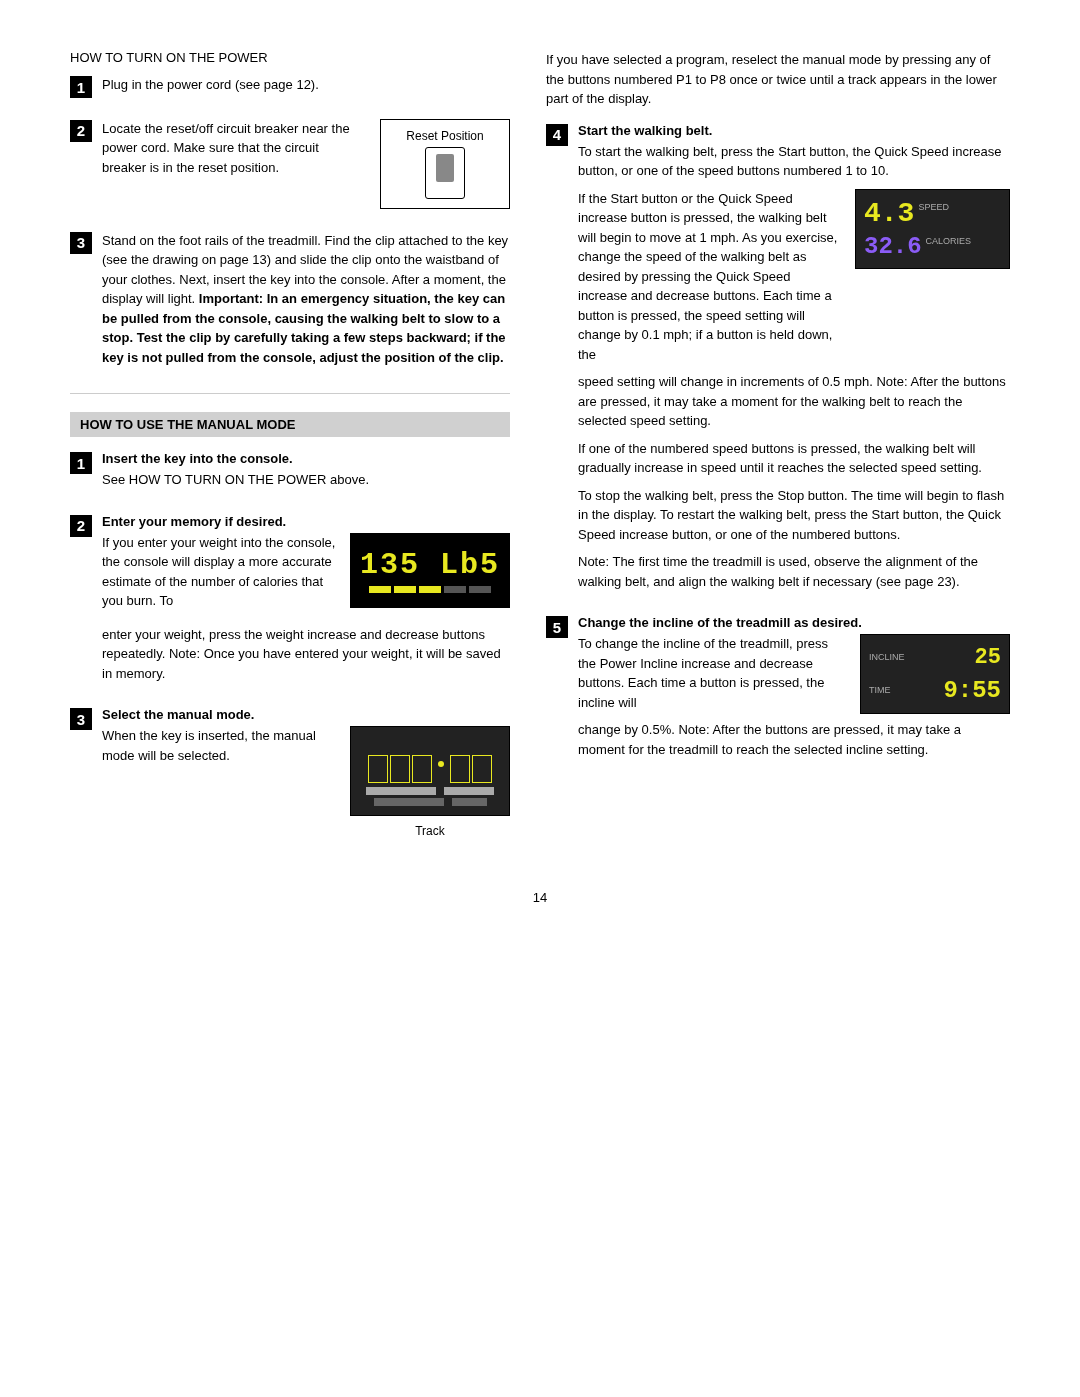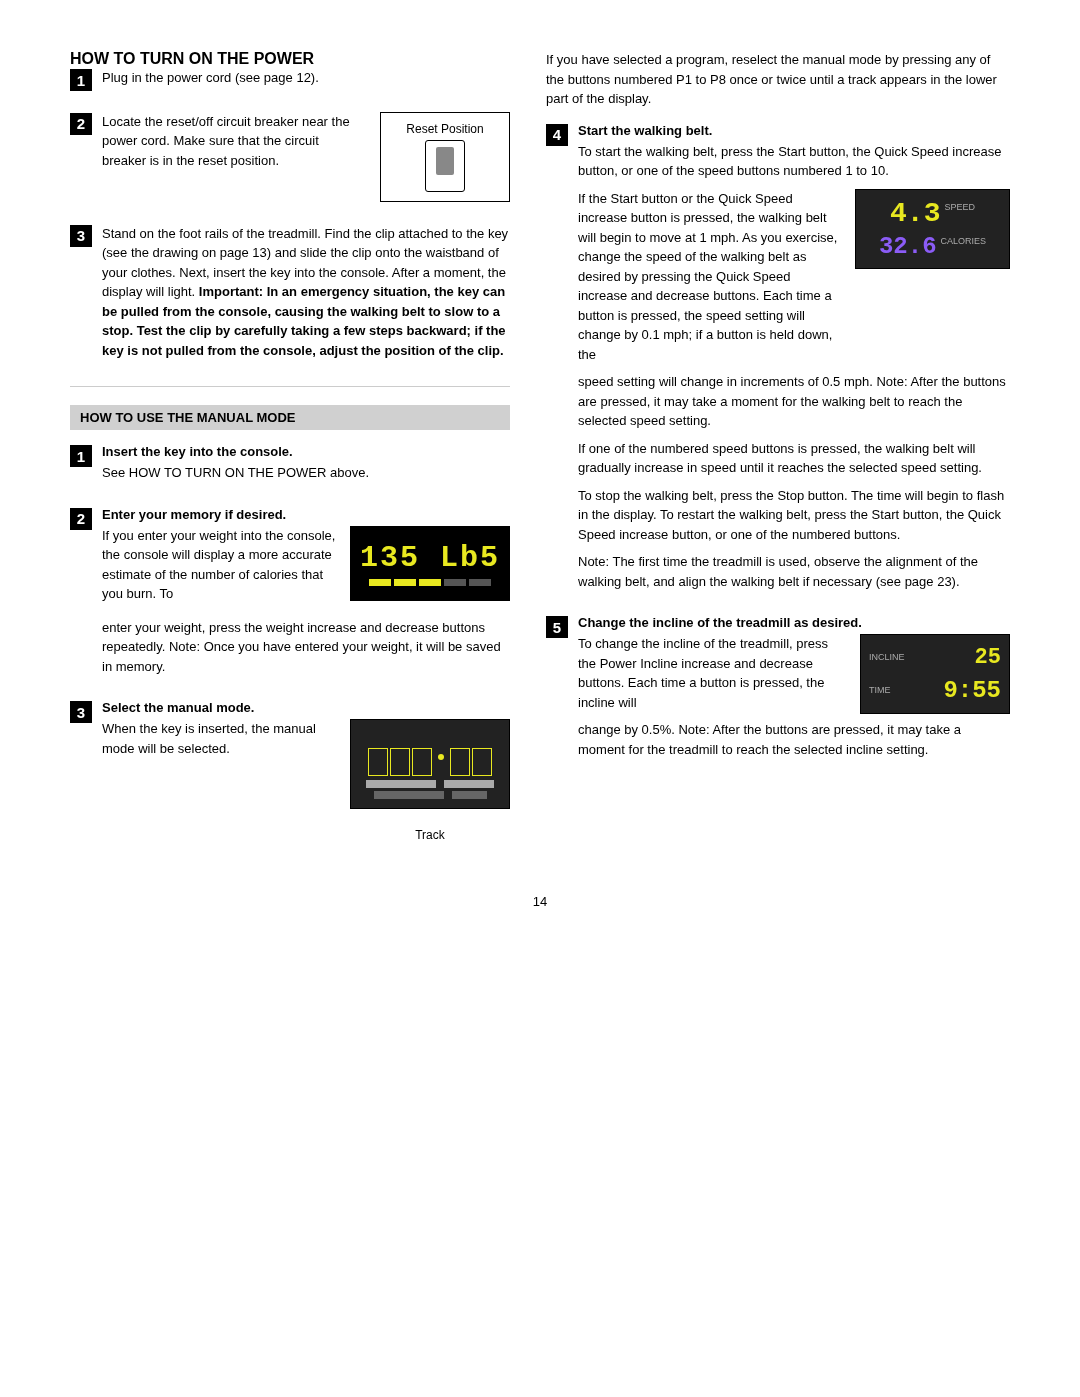--- a/index.html
+++ b/index.html
@@ -29,22 +29,23 @@
       flex: 1;
     }
     .section-header {
       background: #d0d0d0;
       font-weight: bold;
       font-size: 13px;
       padding: 5px 10px;
       margin-bottom: 14px;
     }
     .bold-header {
-      font-weight: bold;
-      font-size: 16px;
+      font-weight: normal;
+      font-size: 13px;
+      margin-bottom: 10px;
     }
     .step-block {
       display: flex;
       margin-bottom: 16px;
       gap: 10px;
       align-items: flex-start;
     }
     .step-num {
       background: #000;
       color: #fff;
@@ -207,21 +208,21 @@
       flex-direction: column;
       align-items: flex-end;
       justify-content: space-around;
       padding: 6px 8px;
     }
     .speed-row {
       display: flex;
       align-items: center;
       gap: 4px;
       width: 100%;
-      justify-content: center;
+      justify-content: flex-start;
     }
     .speed-big {
       font-family: 'Courier New', monospace;
       font-size: 28px;
       font-weight: bold;
       color: #e8e820;
     }
     .speed-label {
       font-size: 9px;
       color: #aaa;
@@ -404,21 +405,21 @@
                     <div class="track-bar w-long active-bar"></div>
                     <div style="width:4px;"></div>
                     <div class="track-bar w-med active-bar"></div>
                   </div>
                   <div class="track-bars">
                     <div class="track-bar w-long"></div>
                     <div style="width:4px;"></div>
                     <div class="track-bar w-short"></div>
                   </div>
                 </div>
-                <div style="font-size:12px;margin-top:19px;">Track</div>
+                <div style="font-size:12px;margin-top:8px;">Track</div>
               </div>
             </div>
           </div>
         </div>
       </div>
 
     </div>
 
     <div class="col-right">
 

